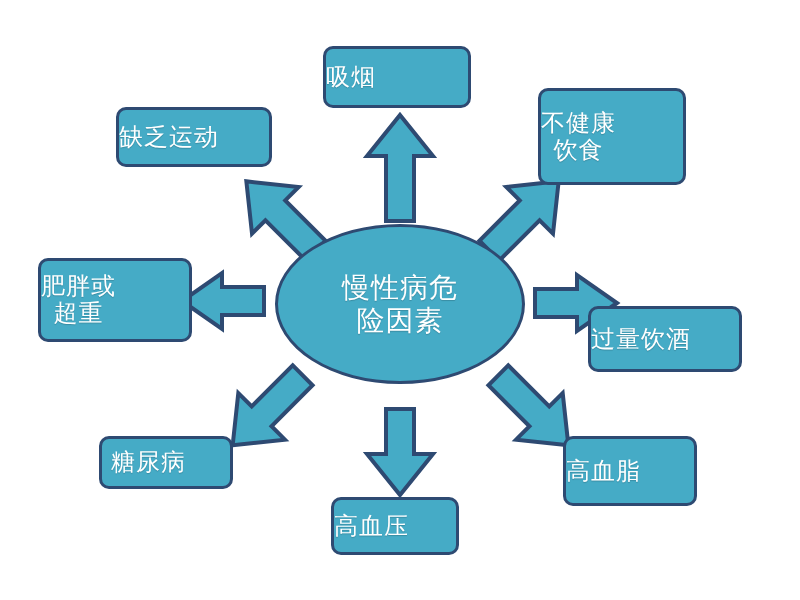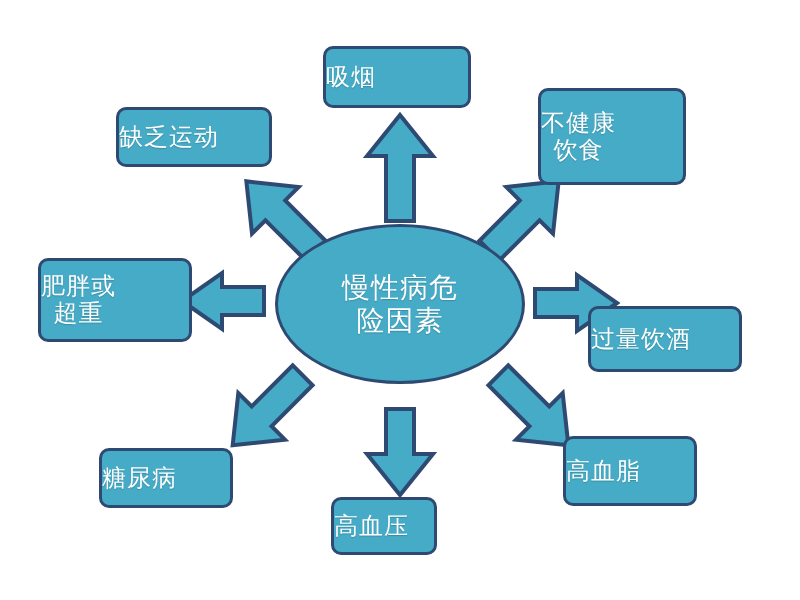--- a/index.html
+++ b/index.html
@@ -135,25 +135,25 @@
   </div>
 
   <div class="node" style="left:588px; top:271px; width:154px; height:66px;margin-top:35px;">
     <span>过量饮酒</span>
   </div>
 
   <div class="node" style="left:563px; top:436px; width:134px; height:70px;">
     <span>高血脂</span>
   </div>
 
-  <div class="node" style="left:331px; top:497px; width:106px; height:58px;">
+  <div class="node" style="left:331px; top:497px; width:128px; height:58px;">
     <span>高血压</span>
   </div>
 
-  <div class="node" style="left:99px; top:448px; width:134px; height:60px;">
+  <div class="node" style="left:99px; top:436px; width:134px; height:53px;padding-left:9px;">
     <span>糖尿病</span>
   </div>
 
   <div class="node" style="left:38px; top:258px; width:154px; height:84px;">
     <span>肥胖或
 超重</span>
   </div>
 
   <div class="node" style="left:104px; top:107px; width:156px; height:60px;margin-left:12px;">
     <span>缺乏运动</span>

